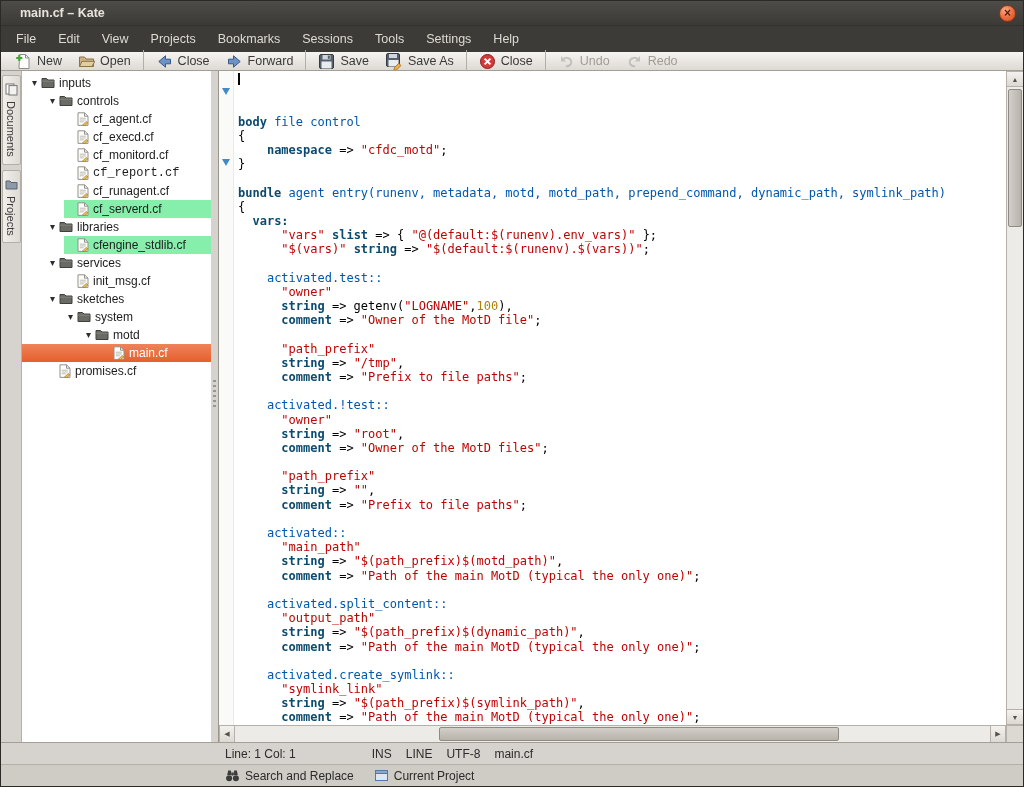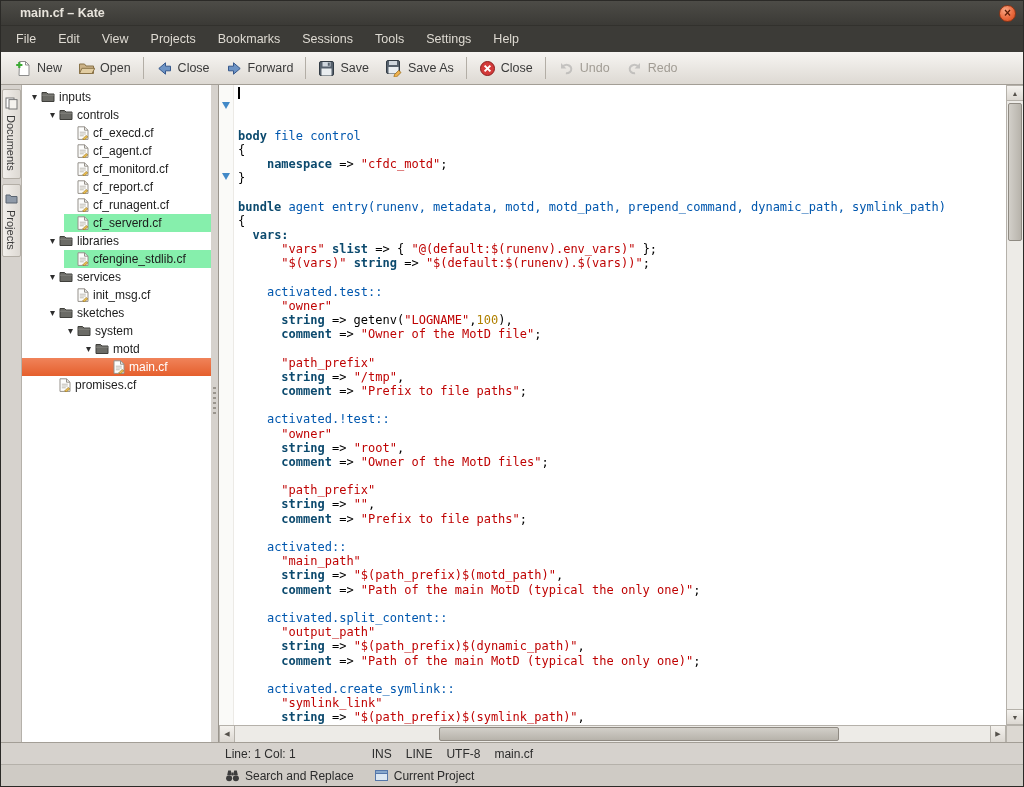--- a/index.html
+++ b/index.html
@@ -11,21 +11,21 @@
   .titlebar{height:25px;flex:none;background:linear-gradient(#4d4c47,#3b3a36);display:flex;align-items:center;padding:0 7px;border-bottom:1px solid #32312d}
   .window-title{color:#e7e3db;font-weight:bold;font-size:12.5px;margin-left:12px}
   .close-btn{margin-left:auto;width:17px;height:17px;border-radius:50%;background:radial-gradient(circle at 35% 28%,#f9a886,#ea6a3e 55%,#ce4a1e);border:1px solid #8e3415;color:#5c1d07;display:flex;align-items:center;justify-content:center;font-size:12px;font-weight:bold;line-height:1}
   .close-btn::before{content:"\00D7"}
 
   
   .menubar{height:26px;flex:none;background:#3c3b37;display:flex;align-items:center;padding:0 4px}
   .menu-item{color:#dfdbd3;font-size:12.5px;padding:5px 11px}
 
   
-  .toolbar{height:33px;flex:none;background:linear-gradient(#f7f5f2,#ddd9d3);border-bottom:1px solid #a39e96;display:flex;align-items:center;padding:0 6px}
+  .toolbar{height:19px;flex:none;background:linear-gradient(#f7f5f2,#ddd9d3);border-bottom:1px solid #a39e96;display:flex;align-items:center;padding:0 6px}
   .tb-btn{display:flex;align-items:center;gap:5px;padding:3px 8px;color:#3a3a3a;font-size:12.5px;border-radius:3px}
   .tb-btn.disabled{color:#a19c94}
   .tb-btn.disabled svg{opacity:.45;filter:grayscale(1)}
   .tb-sep{width:1px;height:22px;background:#b3aea6;margin:0 4px;flex:none}
   .icon{display:inline-flex;align-items:center;justify-content:center;line-height:0}
 
   
   .content{flex:1;display:flex;min-height:0}
   .side-strip{width:21px;flex:none;background:#d6d2cd;border-right:1px solid #b5b1aa;padding-top:4px;display:flex;flex-direction:column;align-items:center;gap:5px}
   .side-tab{writing-mode:vertical-rl;display:flex;align-items:center;gap:5px;padding:7px 1px;border:1px solid #b3aea6;border-radius:2px;background:linear-gradient(to right,#f2efeb,#ddd9d3);font-size:11px;color:#3a3a3a;width:19px}
@@ -238,52 +238,52 @@
           <div class="tree-inner">
             <span class="expander"></span>
             <span class="icon">
               <svg width="12" height="14" viewBox="0 0 12 14">
                 <path d="M1 .8h6.5L11 4.2v9.2H1z" fill="#fdfdfc" stroke="#95918a"></path>
                 <path d="M7.5 .8v3.4H11" fill="none" stroke="#95918a"></path>
                 <path d="M2.8 6.2h6M2.8 8h6M2.8 9.8h4" stroke="#b9b5ad" stroke-width=".9"></path>
                 <path d="M5.6 13 9.2 9.4l1.6 1.6-3.6 2.9z" fill="#eec04f" stroke="#8d6b1d" stroke-width=".6"></path>
               </svg>
             </span>
+            <span class="tree-label">cf_agent.cf</span>
+          </div>
+        </div>
+        <div class="tree-row" style="padding-left: 42px;">
+          <div class="tree-inner">
+            <span class="expander"></span>
+            <span class="icon">
+              <svg width="12" height="14" viewBox="0 0 12 14">
+                <path d="M1 .8h6.5L11 4.2v9.2H1z" fill="#fdfdfc" stroke="#95918a"></path>
+                <path d="M7.5 .8v3.4H11" fill="none" stroke="#95918a"></path>
+                <path d="M2.8 6.2h6M2.8 8h6M2.8 9.8h4" stroke="#b9b5ad" stroke-width=".9"></path>
+                <path d="M5.6 13 9.2 9.4l1.6 1.6-3.6 2.9z" fill="#eec04f" stroke="#8d6b1d" stroke-width=".6"></path>
+              </svg>
+            </span>
             <span class="tree-label">cf_execd.cf</span>
           </div>
         </div>
-        <div class="tree-row" style="padding-left: 42px;">
-          <div class="tree-inner">
-            <span class="expander"></span>
-            <span class="icon">
-              <svg width="12" height="14" viewBox="0 0 12 14">
-                <path d="M1 .8h6.5L11 4.2v9.2H1z" fill="#fdfdfc" stroke="#95918a"></path>
-                <path d="M7.5 .8v3.4H11" fill="none" stroke="#95918a"></path>
-                <path d="M2.8 6.2h6M2.8 8h6M2.8 9.8h4" stroke="#b9b5ad" stroke-width=".9"></path>
-                <path d="M5.6 13 9.2 9.4l1.6 1.6-3.6 2.9z" fill="#eec04f" stroke="#8d6b1d" stroke-width=".6"></path>
-              </svg>
-            </span>
-            <span class="tree-label">cf_agent.cf</span>
-          </div>
-        </div>
         <div class="tree-row" style="padding-left: 42px; justify-content: center;">
           <div class="tree-inner">
             <span class="expander"></span>
             <span class="icon">
               <svg width="12" height="14" viewBox="0 0 12 14">
                 <path d="M1 .8h6.5L11 4.2v9.2H1z" fill="#fdfdfc" stroke="#95918a"></path>
                 <path d="M7.5 .8v3.4H11" fill="none" stroke="#95918a"></path>
                 <path d="M2.8 6.2h6M2.8 8h6M2.8 9.8h4" stroke="#b9b5ad" stroke-width=".9"></path>
                 <path d="M5.6 13 9.2 9.4l1.6 1.6-3.6 2.9z" fill="#eec04f" stroke="#8d6b1d" stroke-width=".6"></path>
               </svg>
             </span>
             <span class="tree-label">cf_monitord.cf</span>
           </div>
         </div>
-        <div class="tree-row" style="padding-left: 42px;">
+        <div class="tree-row" style="padding-left: 42px; font-family: Liberation Mono, monospace;">
           <div class="tree-inner">
             <span class="expander"></span>
             <span class="icon">
               <svg width="12" height="14" viewBox="0 0 12 14">
                 <path d="M1 .8h6.5L11 4.2v9.2H1z" fill="#fdfdfc" stroke="#95918a"></path>
                 <path d="M7.5 .8v3.4H11" fill="none" stroke="#95918a"></path>
                 <path d="M2.8 6.2h6M2.8 8h6M2.8 9.8h4" stroke="#b9b5ad" stroke-width=".9"></path>
                 <path d="M5.6 13 9.2 9.4l1.6 1.6-3.6 2.9z" fill="#eec04f" stroke="#8d6b1d" stroke-width=".6"></path>
               </svg>
             </span>

